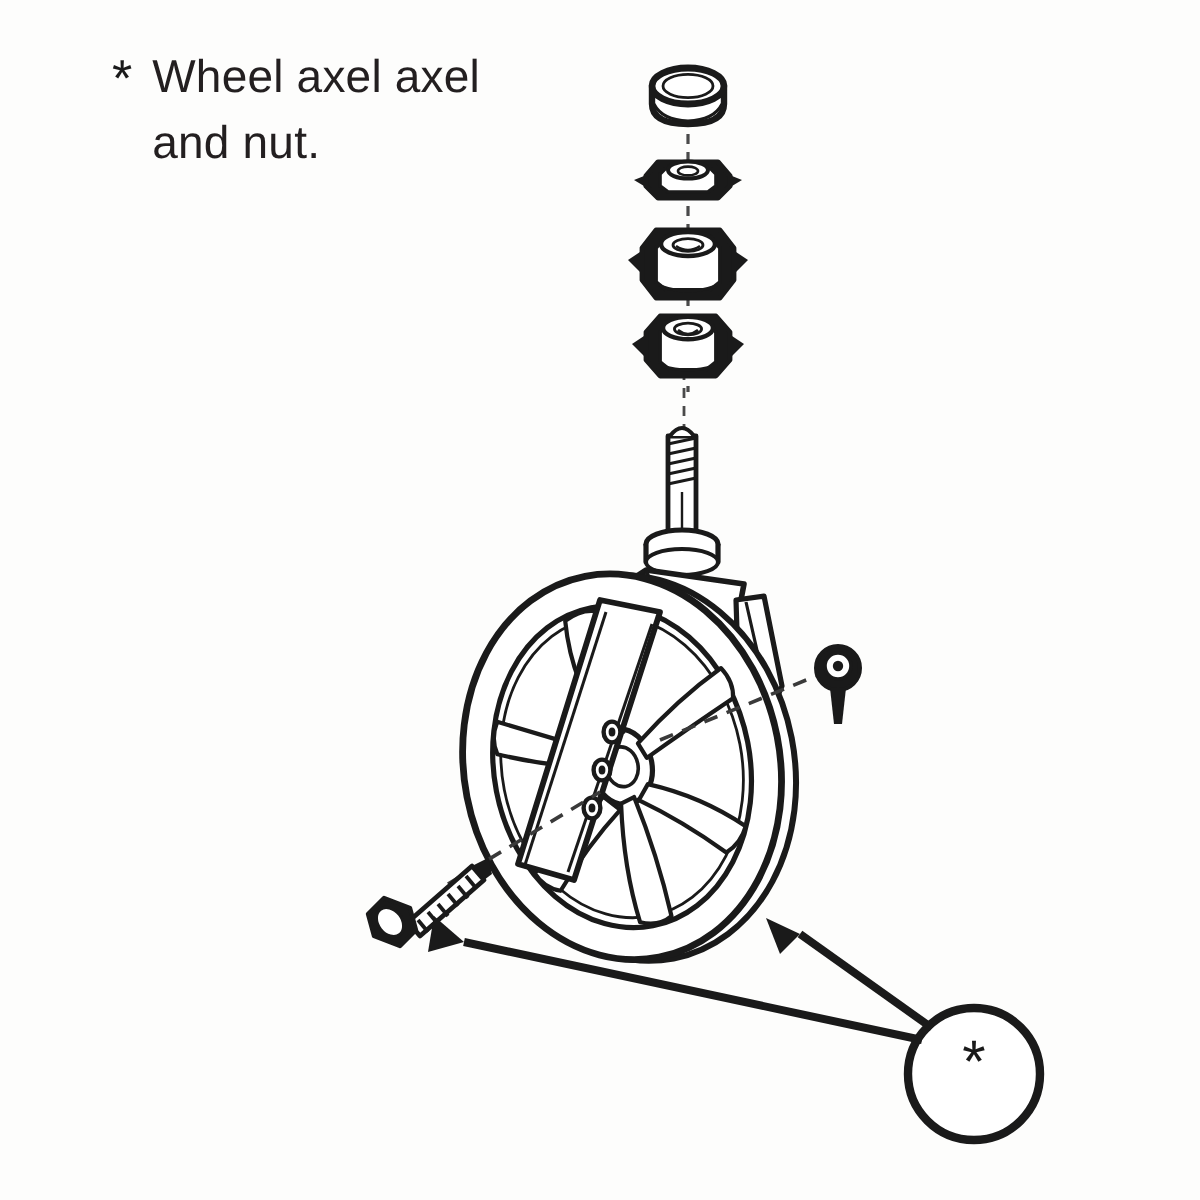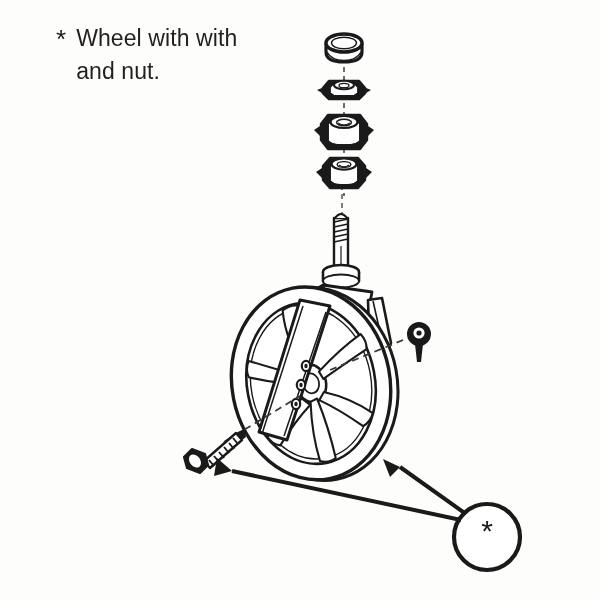--- a/index.html
+++ b/index.html
@@ -251,17 +251,17 @@
 
       <g>
         <path d="M 466 514 L 400 467" fill="none" stroke="#1a1a1a" stroke-width="4"></path>
         <path d="M 400 467 L 383 459 L 390 477 Z" fill="#1a1a1a"></path>
       </g>
     </g>
   </svg>
 
   <div class="caption-block">
     <span class="caption-asterisk">*</span>
-    <span class="caption-text">Wheel with with
+    <span class="caption-text">Wheel axel axel
 and nut.</span>
   </div>
 
 </div>
 
 </body></html>

